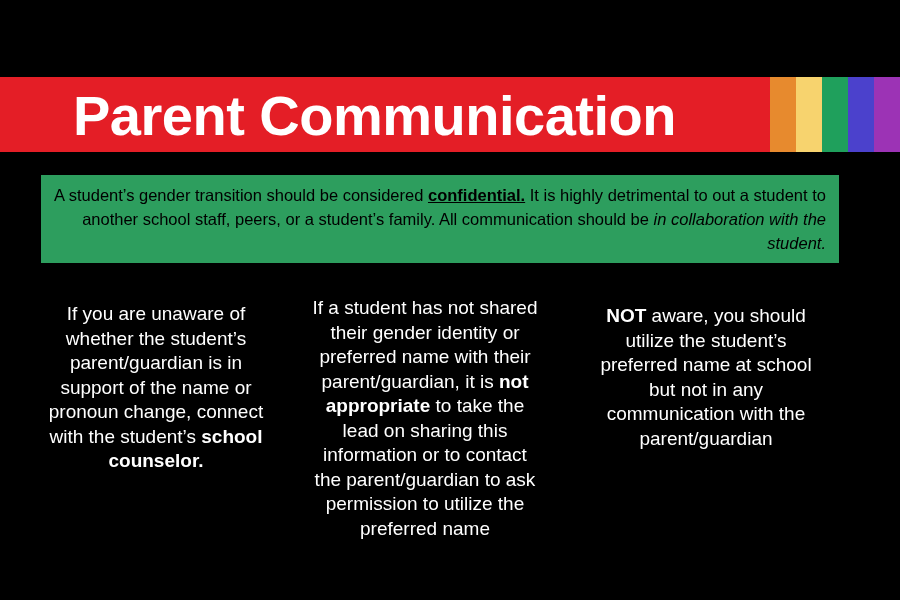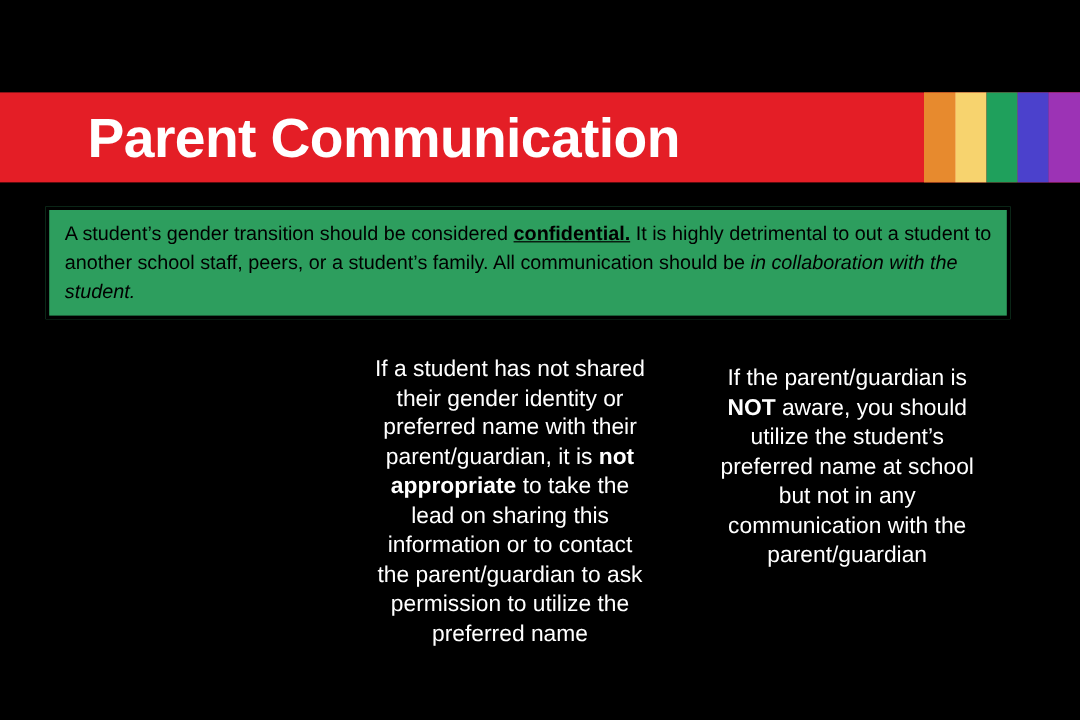--- a/index.html
+++ b/index.html
@@ -23,21 +23,21 @@
     height: 75px;
     background: var(--bar, #e41e26);
   }
   .slide-title {
     position: absolute;
     left: 73px;
     top: 50%;
     transform: translateY(-50%);
     margin: 0;
     color: var(--title-color, #fff);
-    font-size: 46px;
+    font-size: 56px;
     font-weight: bold;
     letter-spacing: -0.5px;
     white-space: nowrap;
   }
   .stripes {
     position: absolute;
     right: 0;
     top: 0;
     height: 100%;
     display: flex;
@@ -58,21 +58,21 @@
     display: flex;
     align-items: center;
     justify-content: center;
     padding: 2px 10px;
   }
   .notice-text {
     margin: 0;
     color: var(--notice-text, #000);
     font-size: 16.5px;
     line-height: 24px;
-    text-align: left;
+    text-align: right;
     white-space: pre-line;
   }
   .col {
     position: absolute;
     margin: 0;
     color: var(--body-text, #fff);
     font-size: 19px;
     line-height: 24.5px;
     text-align: center;
     white-space: pre-line;
@@ -99,33 +99,39 @@
         <div class="stripe" style="background: rgb(156, 51, 181);"></div>
       </div>
   </div>
 
   <div class="notice-box">
     <p class="notice-text"><span>A student’s gender transition should be considered </span><span class="seg-b seg-u">confidential.</span><span>  It is highly detrimental to out a student to
 another school staff, peers, or a student’s family.  All communication should be </span><span class="seg-i">in collaboration with the
 student.</span></p>
   </div>
 
+  <p class="col col-1"><span>If you are unaware of
+whether the student’s
+parent/guardian is in
+support of the name or
+pronoun change, connect
+with the student’s </span><span class="seg-b">school
+counselor.</span></p>
 
   <p class="col col-2"><span>If a student has not shared
 their gender identity or
 preferred name with their
 parent/guardian, it is </span><span class="seg-b">not
 appropriate</span><span> to take the
 lead on sharing this
 information or to contact
 the parent/guardian to ask
 permission to utilize the
 preferred name</span></p>
 
-  <p class="col col-3"><span>If the parent/guardian is
-</span><span class="seg-b">NOT</span><span> aware, you should
+  <p class="col col-3"><span class="seg-b">NOT</span><span> aware, you should
 utilize the student’s
 preferred name at school
 but not in any
 communication with the
 parent/guardian</span></p>
 
 </div>
 
 </body></html>

